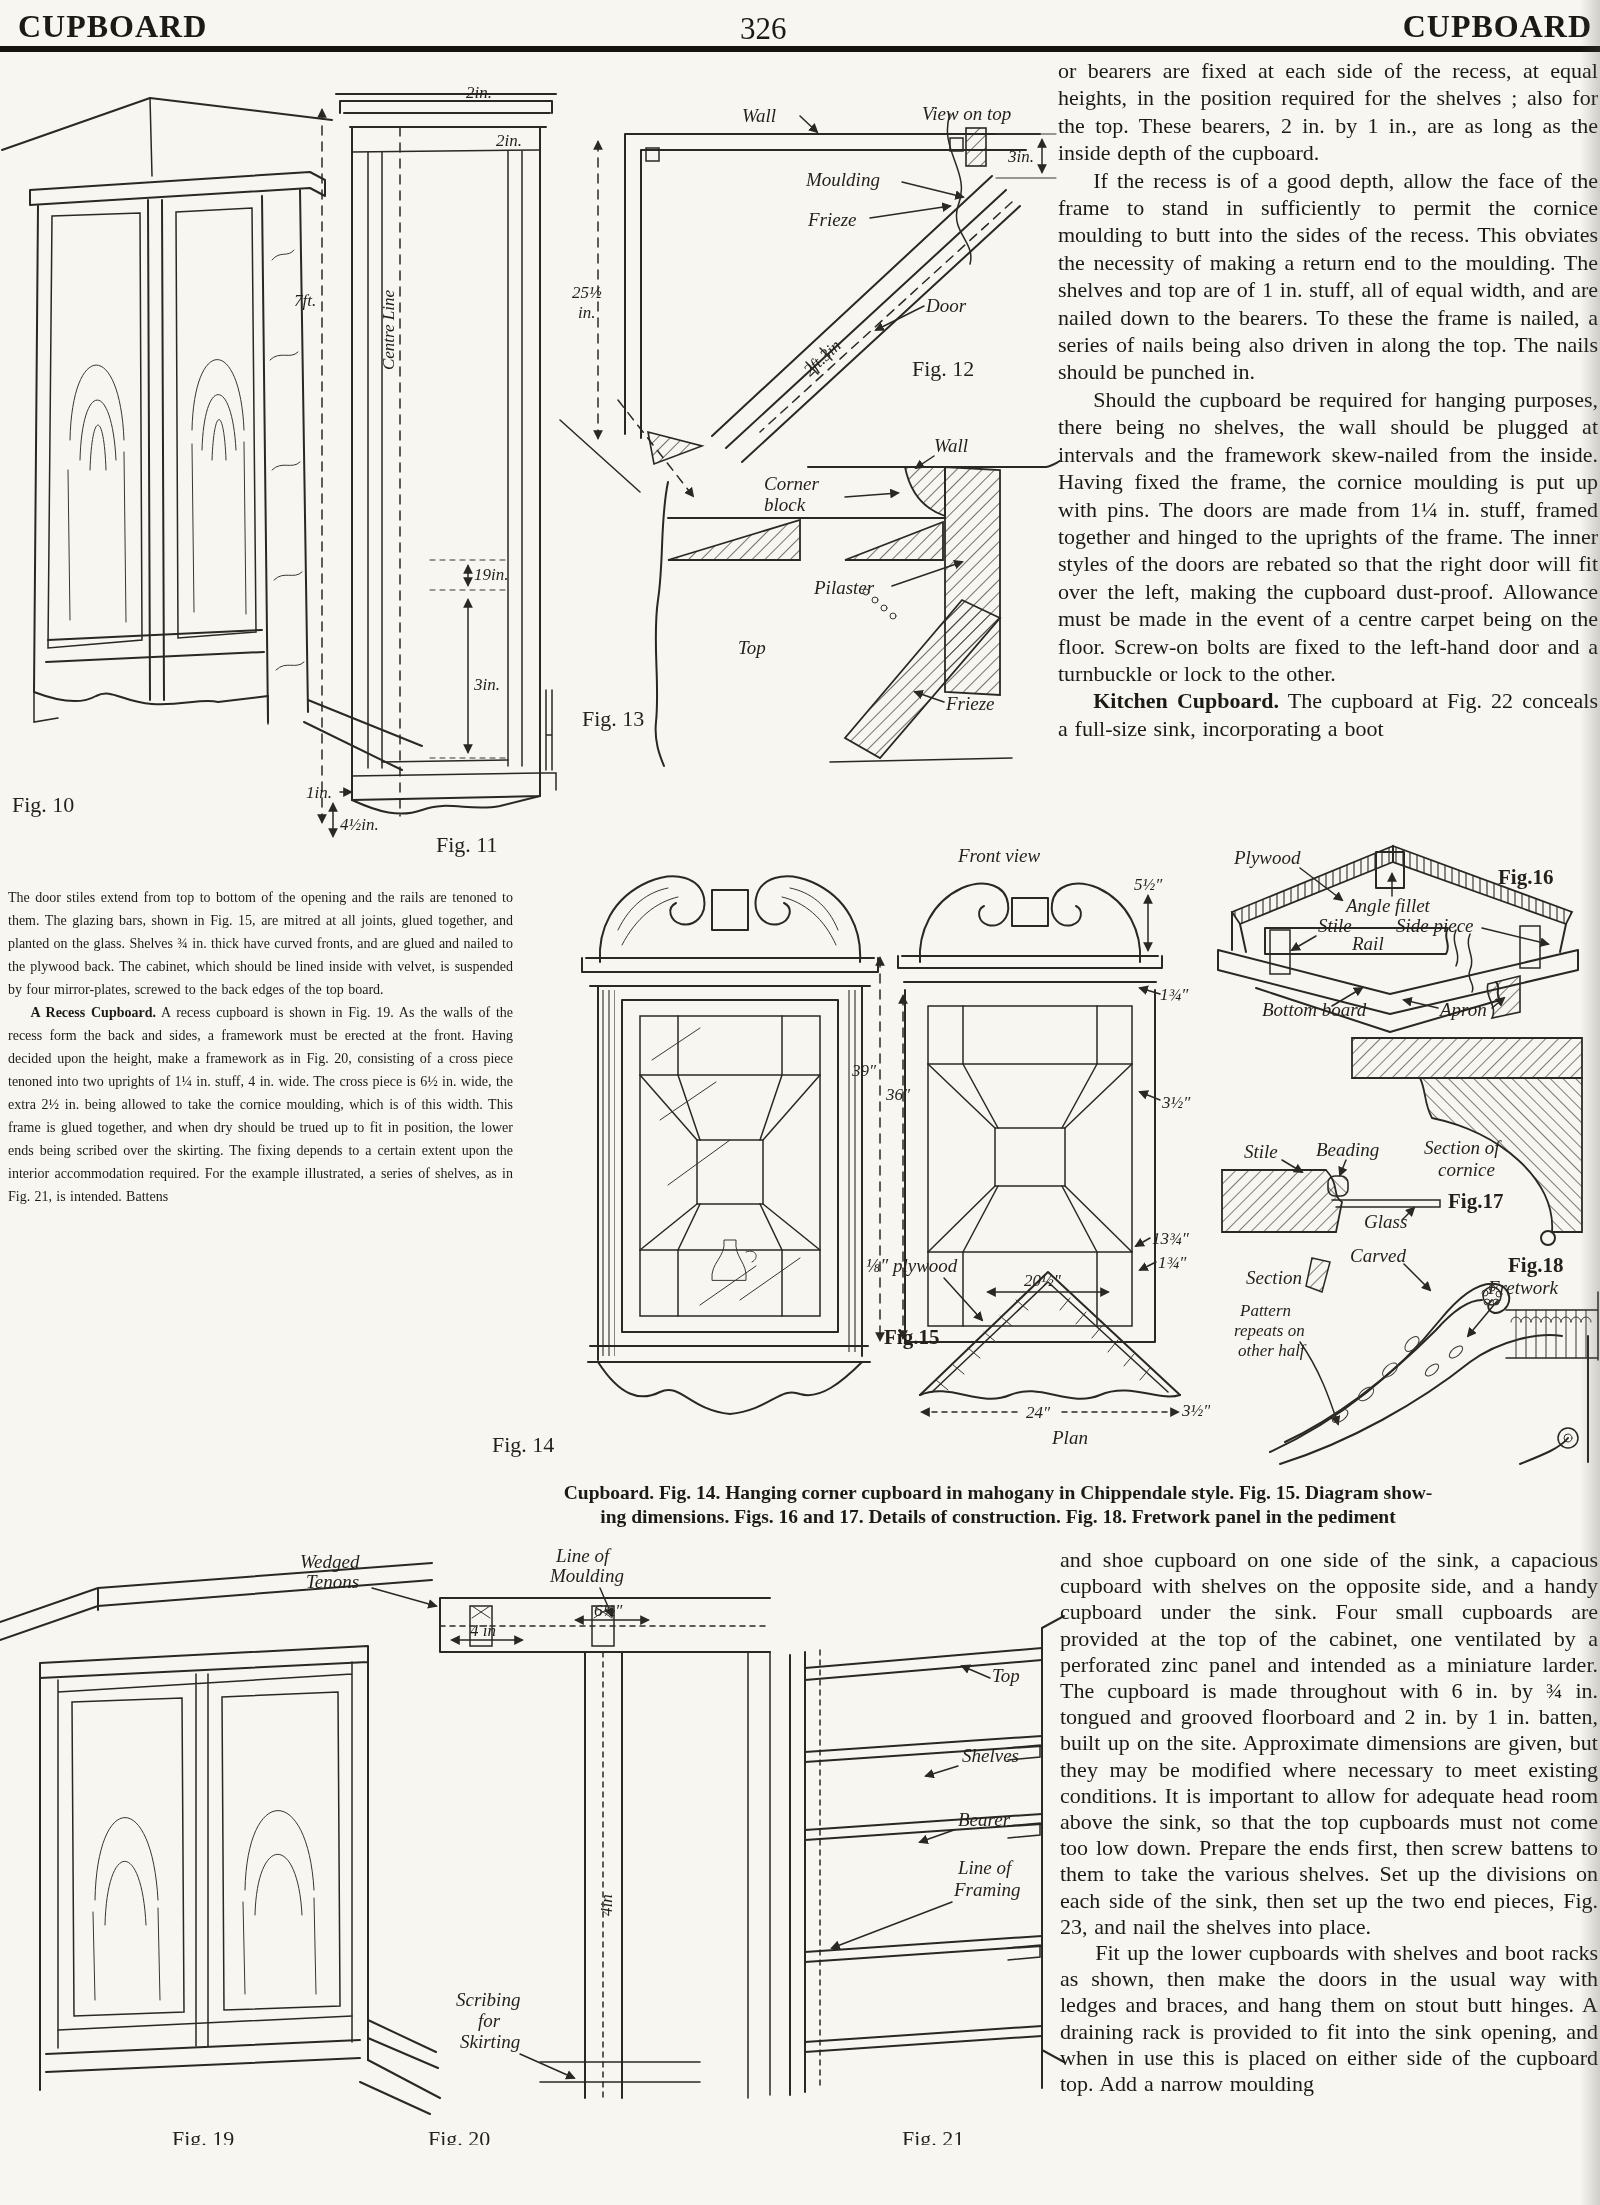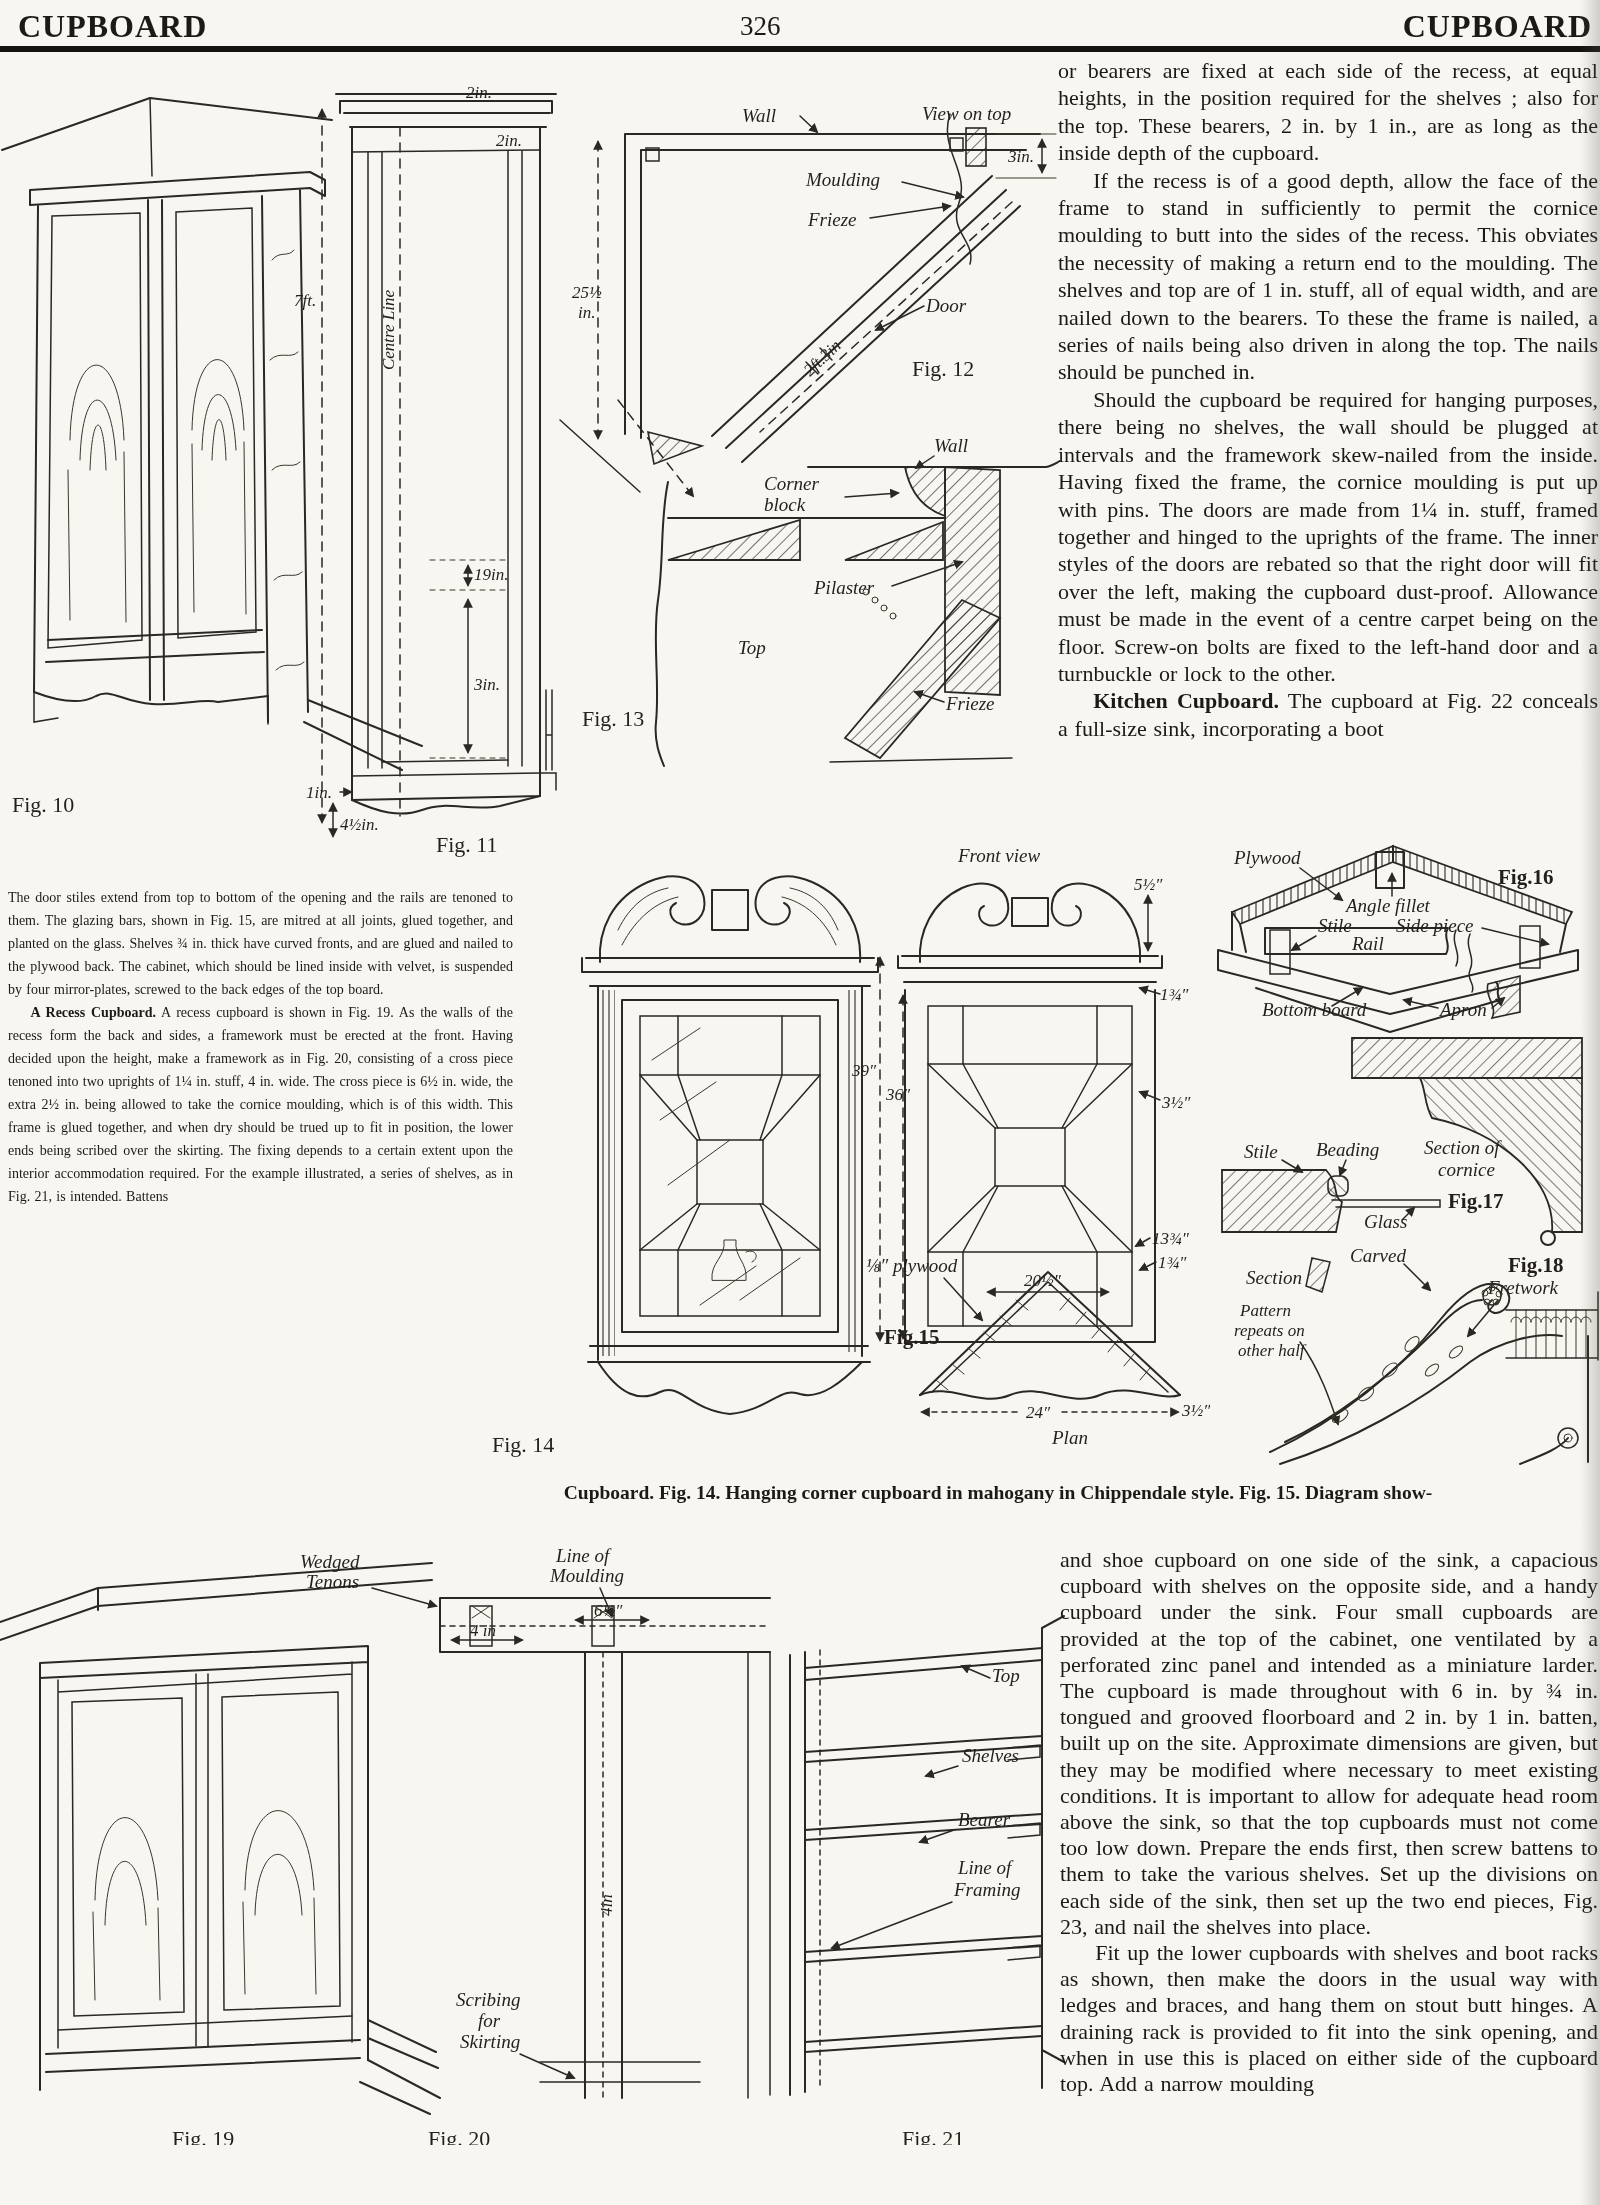--- a/index.html
+++ b/index.html
@@ -2,21 +2,21 @@
 <html><head>
 <meta charset="utf-8">
 <style>
   html,body{margin:0;padding:0;}
   body{background:#e8e6e0;}
   #page{position:relative;width:1600px;height:2205px;background:#f7f6f1;overflow:hidden;
         font-family:"Liberation Serif",serif;color:#1c1a17;}
   
   .hdr{position:absolute;top:6px;left:0;width:1600px;height:40px;}
   .hdr .l{position:absolute;left:18px;top:2px;font-weight:bold;font-size:32px;letter-spacing:1px;}
-  .hdr .c{position:absolute;left:740px;top:5px;font-size:27px;}
+  .hdr .c{position:absolute;left:740px;top:5px;font-size:31px;}
   .hdr .r{position:absolute;right:8px;top:2px;font-weight:bold;font-size:32px;letter-spacing:1px;}
   .rule{position:absolute;left:0;top:46px;width:1600px;height:6px;background:#15130f;}
   
   .tcol{position:absolute;text-align:justify;}
   .tcol p{margin:0;text-indent:1.6em;word-spacing:.06em;}
   .tcol p.noind{text-indent:0;}
   .lead{font-weight:bold;}
   #col-rt{left:1058px;top:57px;width:540px;font-size:22px;line-height:27.4px;}
   #col-lm{left:8px;top:886px;width:505px;font-size:14px;line-height:23px;}
   #col-rb{left:1060px;top:1547px;width:538px;font-size:22px;line-height:26.2px;}
@@ -414,20 +414,21 @@
   </div>
 
 
   <div id="col-lm" class="tcol">
     <p class="noind">The door stiles extend from top to bottom of the opening and the rails are tenoned to them.  The glazing bars, shown in Fig. 15, are mitred at all joints, glued together, and planted on the glass.  Shelves ¾ in. thick have curved fronts, and are glued and nailed to the plywood back.  The cabinet, which should be lined inside with velvet, is suspended by four mirror-plates, screwed to the back edges of the top board.</p>
     <p><span class="lead">A Recess Cupboard.</span><span>  A recess cupboard is shown in Fig. 19.  As the walls of the recess form the back and sides, a framework must be erected at the front.  Having decided upon the height, make a framework as in Fig. 20, consisting of a cross piece tenoned into two uprights of 1¼ in. stuff, 4 in. wide. The cross piece is 6½ in. wide, the extra 2½ in. being allowed to take the cornice moulding, which is of this width.  This frame is glued together, and when dry should be trued up to fit in position, the lower ends being scribed over the skirting.  The fixing depends to a certain extent upon the interior accommodation required.  For the example illustrated, a series of shelves, as in Fig. 21, is intended.  Battens</span></p>
   </div>
 
   <div id="cap2" class="cap">
     <div>Cupboard.  Fig. 14. Hanging corner cupboard in mahogany in Chippendale style.  Fig. 15.  Diagram show-</div>
+    <div>ing dimensions.  Figs. 16 and 17.   Details of  construction.   Fig. 18.  Fretwork panel in the pediment</div>
   </div>
 
   <div id="col-rb" class="tcol">
     <p class="noind">and shoe cupboard on one side of the sink, a capacious cupboard with shelves on the opposite side, and a handy cupboard under the sink.  Four small cupboards are provided at the top of the cabinet, one ventilated by a perforated zinc panel and intended as a miniature larder.  The cupboard is made throughout with 6 in. by ¾ in. tongued and grooved floorboard and 2 in. by 1 in. batten, built up on the site.  Approximate dimensions are given, but they may be modified where necessary to meet existing conditions.  It is important to allow for adequate head room above the sink, so that the top cupboards must not come too low down.  Prepare the ends first, then screw battens to them to take the various shelves.  Set up the divisions on each side of the sink, then set up the two end pieces, Fig. 23, and nail the shelves into place.</p>
     <p>Fit up the lower cupboards with shelves and boot racks as shown, then make the doors in the usual way with ledges and braces, and hang them on stout butt hinges.  A draining rack is provided to fit into the sink opening, and when in use this is placed on either side of the cupboard top.  Add a narrow moulding</p>
   </div>
 
 
   <div class="scan-edge"></div>
 </div>

